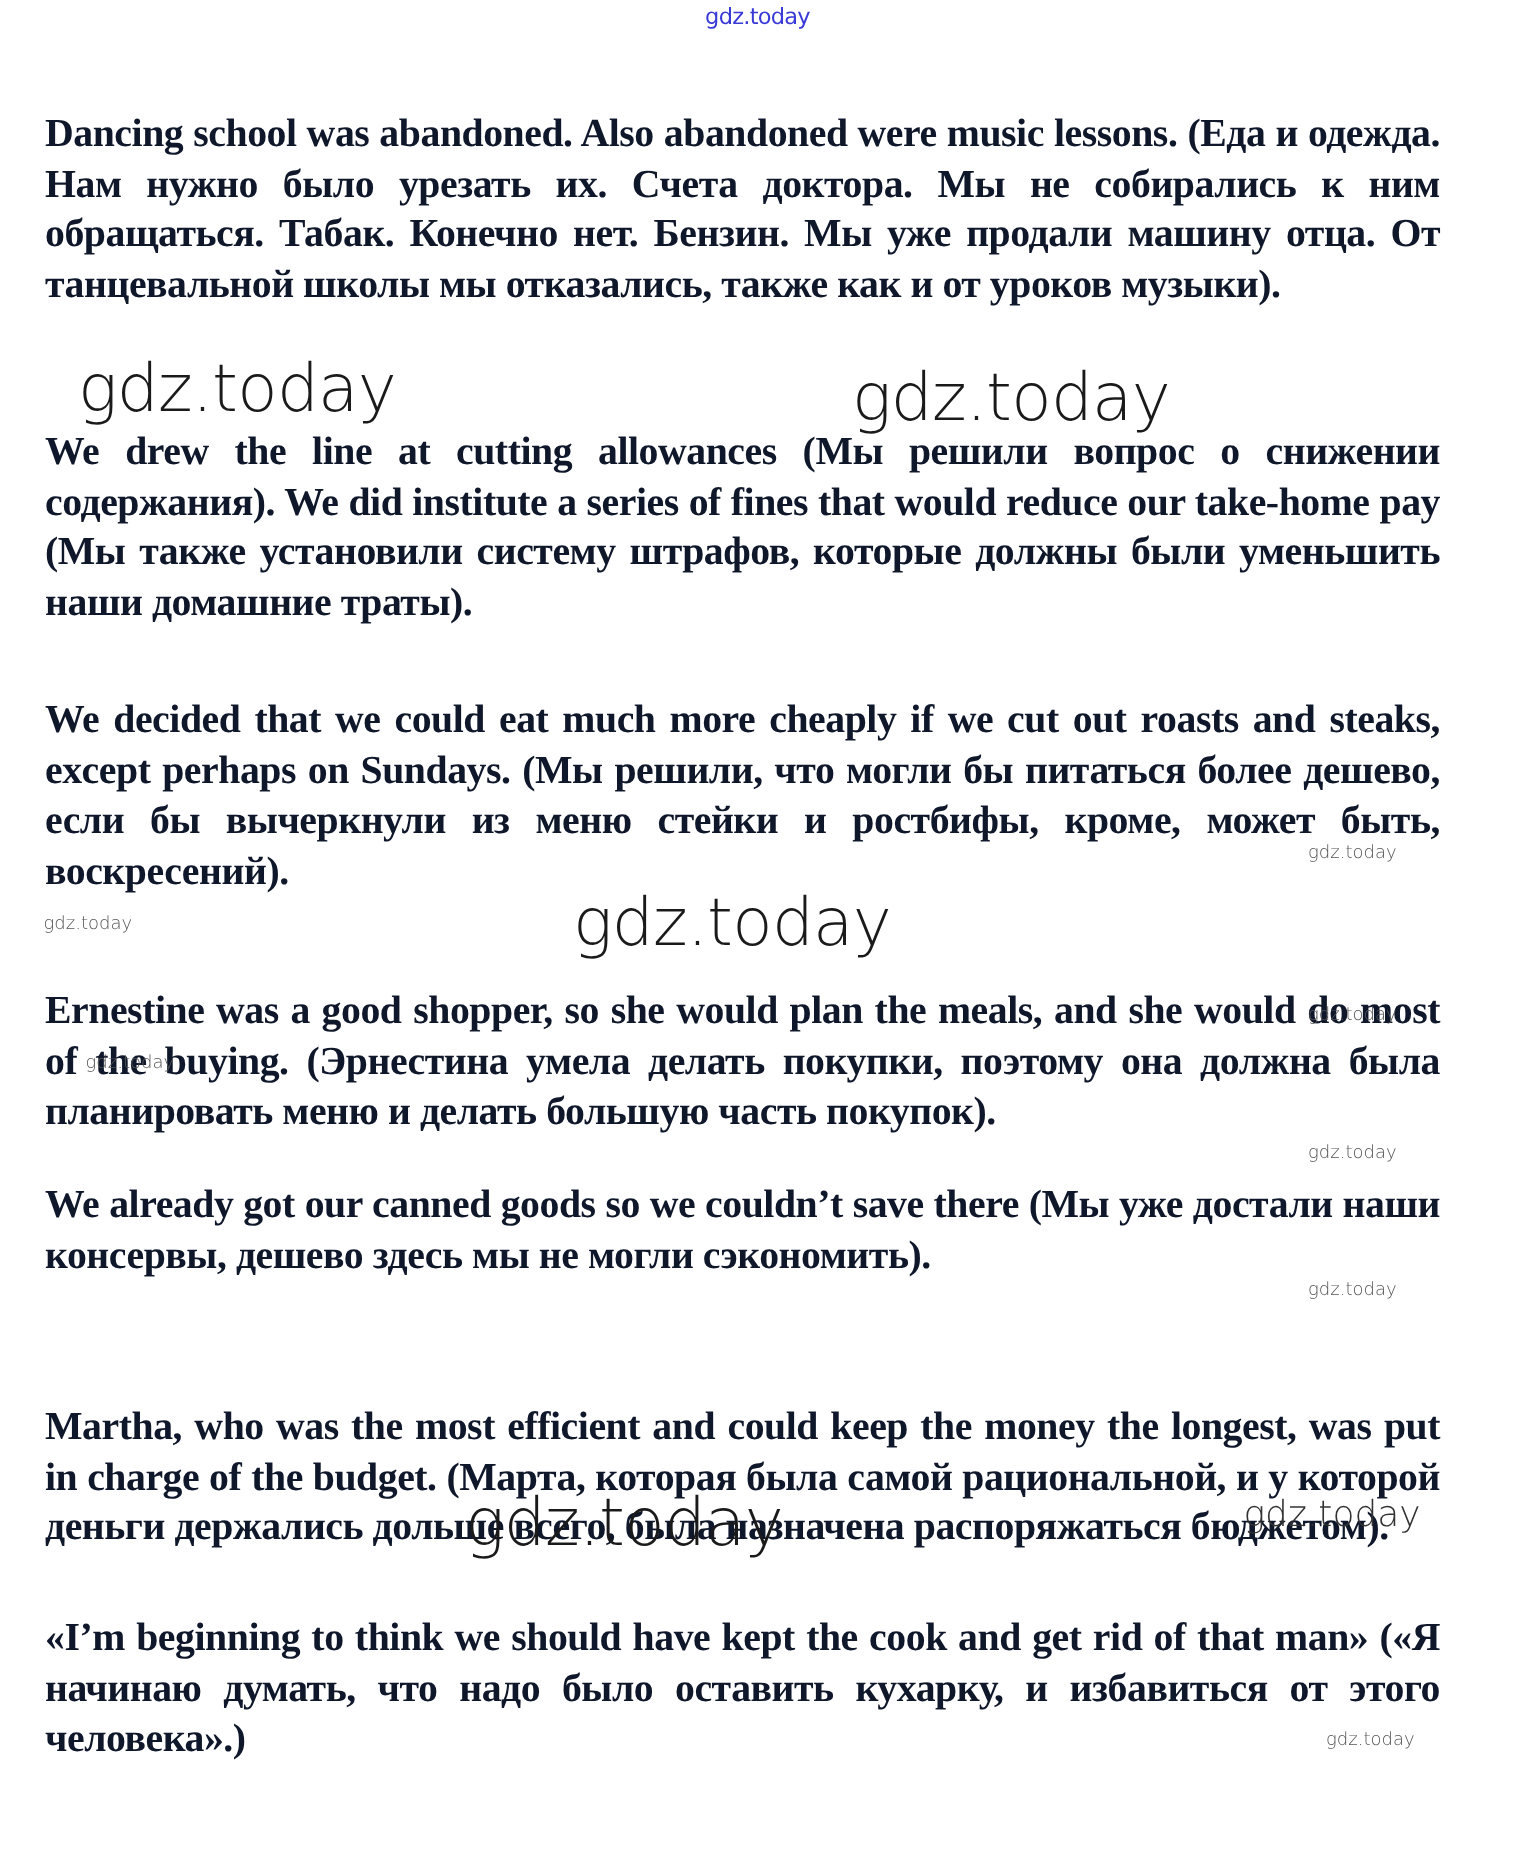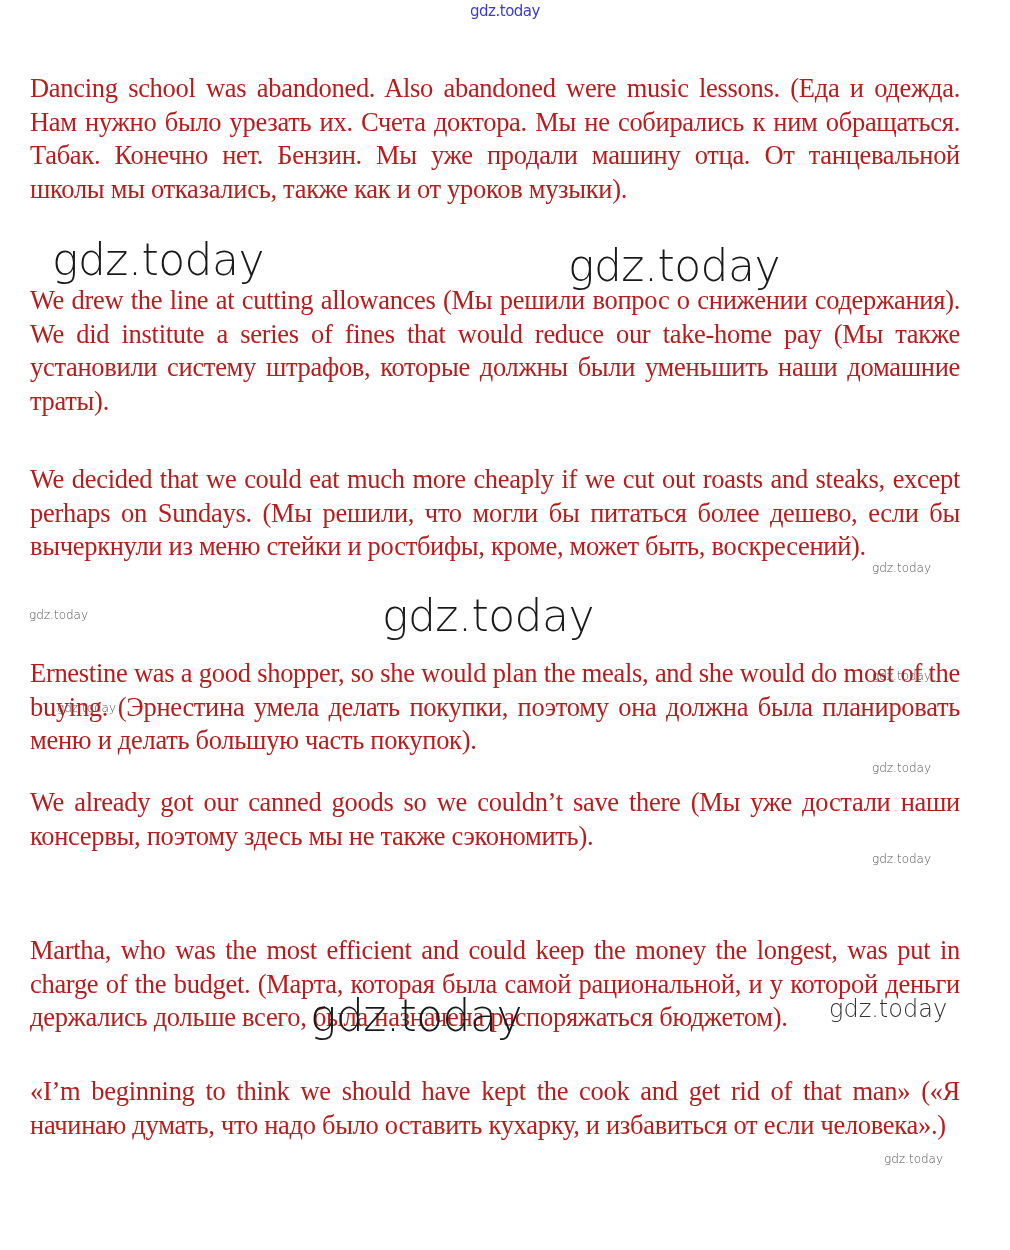--- a/index.html
+++ b/index.html
@@ -5,22 +5,23 @@
     html, body { margin: 0; padding: 0; background: #ffffff; }
     body { width: 1010px; height: 1250px; position: relative; overflow: hidden; }
     .top-wm {
       position: absolute; left: 0; right: 0; top: 2px; text-align: center;
       font-family: "DejaVu Sans", sans-serif; font-size: 15px; color: #3a3ad8;
       letter-spacing: -0.5px;
     }
     .para {
       position: absolute; left: 30px; width: 930px;
       font-family: "Liberation Serif", serif; font-size: 26.5px; line-height: 33.7px;
-      color: #b91c1c; text-align: justify; letter-spacing: -0.3px;
+      color: #0f172a; text-align: justify; letter-spacing: -0.3px;
       margin: 0;
+      font-weight: bold;
     }
     .wm {
       position: absolute; font-family: "DejaVu Sans", sans-serif; color: #1a1a1a;
       font-weight: 200; white-space: nowrap;
     }
     .wm-big { font-size: 44px; letter-spacing: -0.5px; }
     .wm-med { font-size: 24px; color: #333; }
     .wm-small { font-size: 12px; color: #555; }
   </style>
 </head>
@@ -40,24 +41,24 @@
 <div class="wm wm-small" style="left:872px; top:561px;">gdz.today</div>
 <div class="wm wm-small" style="left:29px; top:608px;">gdz.today</div>
 <div class="wm wm-big" style="left:382px; top:590px;">gdz.today</div>
 
 <p class="para" style="top:657px;">Ernestine was a good shopper, so she would plan the meals, and she would do most of the buying. (Эрнестина умела делать покупки, поэтому она должна была планировать меню и делать большую часть покупок).</p>
 
 <div class="wm wm-small" style="left:872px; top:669px;">gdz.today</div>
 <div class="wm wm-small" style="left:57px; top:701px;">gdz.today</div>
 <div class="wm wm-small" style="left:872px; top:761px;">gdz.today</div>
 
-<p class="para" style="top:786px;">We already got our canned goods so we couldn’t save there (Мы уже достали наши консервы, поэтому здесь мы не также сэкономить).</p>
+<p class="para" style="top:786px;">We already got our canned goods so we couldn’t save there (Мы уже достали наши консервы, дешево здесь мы не могли сэкономить).</p>
 
 <div class="wm wm-small" style="left:872px; top:852px;">gdz.today</div>
 
 <p class="para" style="top:934px;">Martha, who was the most efficient and could keep the money the longest, was put in charge of the budget. (Марта, которая была самой рациональной, и у которой деньги держались дольше всего, была назначена распоряжаться бюджетом).</p>
 
 <div class="wm wm-big" style="left:310px; top:990px;">gdz.today</div>
 <div class="wm wm-med" style="left:829px; top:995px;">gdz.today</div>
 
-<p class="para" style="top:1075px;">«I’m beginning to think we should have kept the cook and get rid of that man» («Я начинаю думать, что надо было оставить кухарку, и избавиться от если человека».)</p>
+<p class="para" style="top:1075px;">«I’m beginning to think we should have kept the cook and get rid of that man» («Я начинаю думать, что надо было оставить кухарку, и избавиться от этого человека».)</p>
 
 <div class="wm wm-small" style="left:884px; top:1152px;">gdz.today</div>
 
 </body></html>

